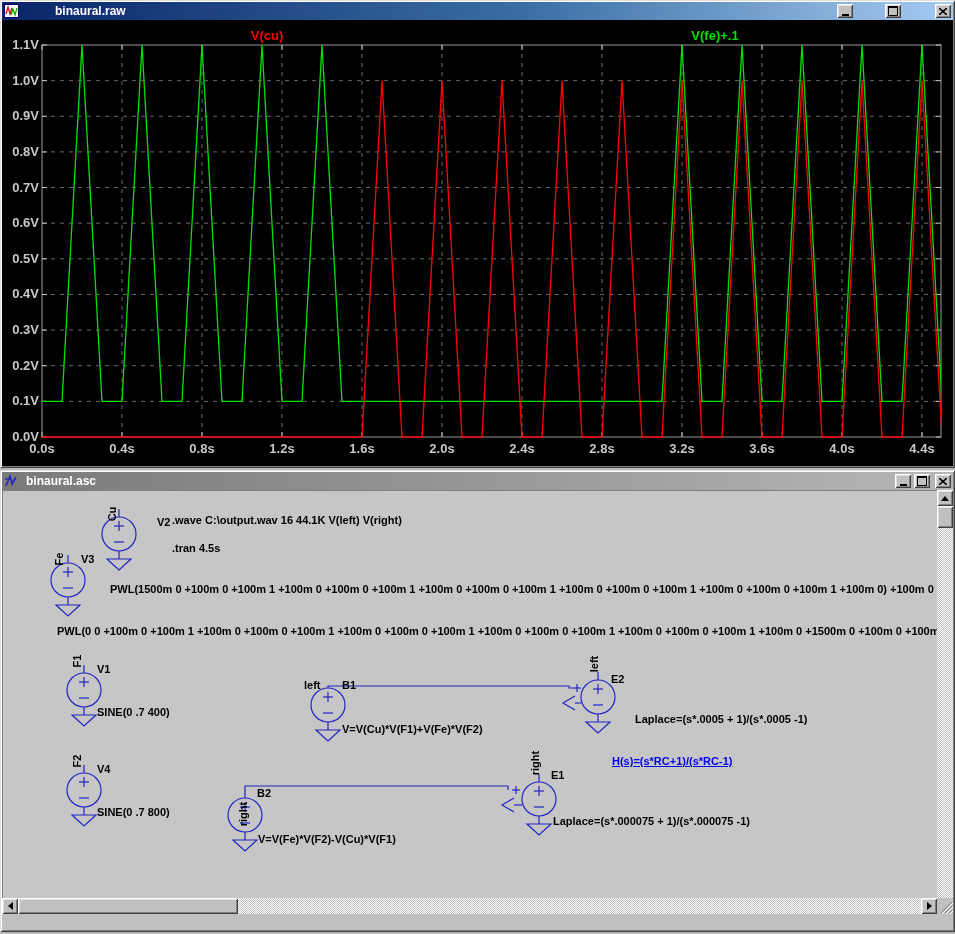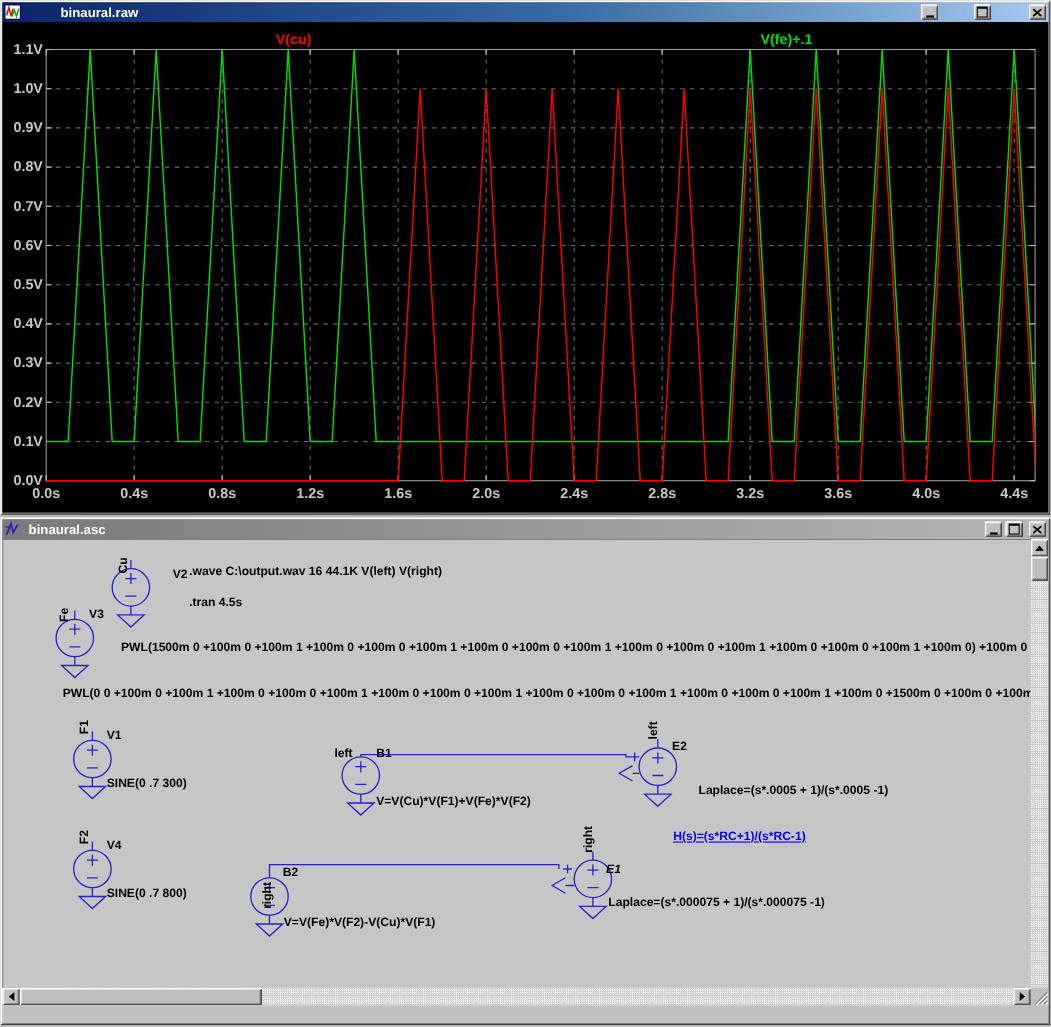--- a/index.html
+++ b/index.html
@@ -317,23 +317,23 @@
         <div class="st" style="left:108px;top:91px;">PWL(1500m 0 +100m 0 +100m 1 +100m 0 +100m 0 +100m 1 +100m 0 +100m 0 +100m 1 +100m 0 +100m 0 +100m 1 +100m 0 +100m 0 +100m 1 +100m 0) +100m 0 +100m 1</div>
         <div class="st" style="left:55px;top:133px;">PWL(0 0 +100m 0 +100m 1 +100m 0 +100m 0 +100m 1 +100m 0 +100m 0 +100m 1 +100m 0 +100m 0 +100m 1 +100m 0 +100m 0 +100m 1 +100m 0 +1500m 0 +100m 0 +100m 1</div>
 
         <div class="st" style="left:131px;top:24px;margin-left:24px;">V2</div>
         <div class="st" style="left:79px;top:61px;">V3</div>
         <div class="st" style="left:95px;top:171px;">V1</div>
         <div class="st" style="left:95px;top:271px;text-align:right;">V4</div>
         <div class="st" style="left:340px;top:187px;">B1</div>
         <div class="st" style="left:255px;top:295px;">B2</div>
         <div class="st" style="left:609px;top:181px;">E2</div>
-        <div class="st" style="left:549px;top:293px;font-style:italic;">E1</div>
-
-        <div class="st" style="left:95px;top:214px;">SINE(0 .7 300)</div>
+        <div class="st" style="left:549px;top:277px;">E1</div>
+
+        <div class="st" style="left:95px;top:214px;">SINE(0 .7 400)</div>
         <div class="st" style="left:95px;top:314px;">SINE(0 .7 800)</div>
         <div class="st" style="left:340px;top:231px;">V=V(Cu)*V(F1)+V(Fe)*V(F2)</div>
         <div class="st" style="left:256px;top:341px;">V=V(Fe)*V(F2)-V(Cu)*V(F1)</div>
         <div class="st" style="left:609px;top:221px;padding-left:24px;">Laplace=(s*.0005 + 1)/(s*.0005 -1)</div>
         <div class="st" style="left:551px;top:323px;">Laplace=(s*.000075 + 1)/(s*.000075 -1)</div>
 
         <div class="st" style="left:302px;top:187px;">left</div>
         <div class="st strot" style="left:110px;top:22px;">Cu</div>
         <div class="st strot" style="left:57px;top:67px;">Fe</div>
         <div class="st strot" style="left:75px;top:169px;">F1</div>

